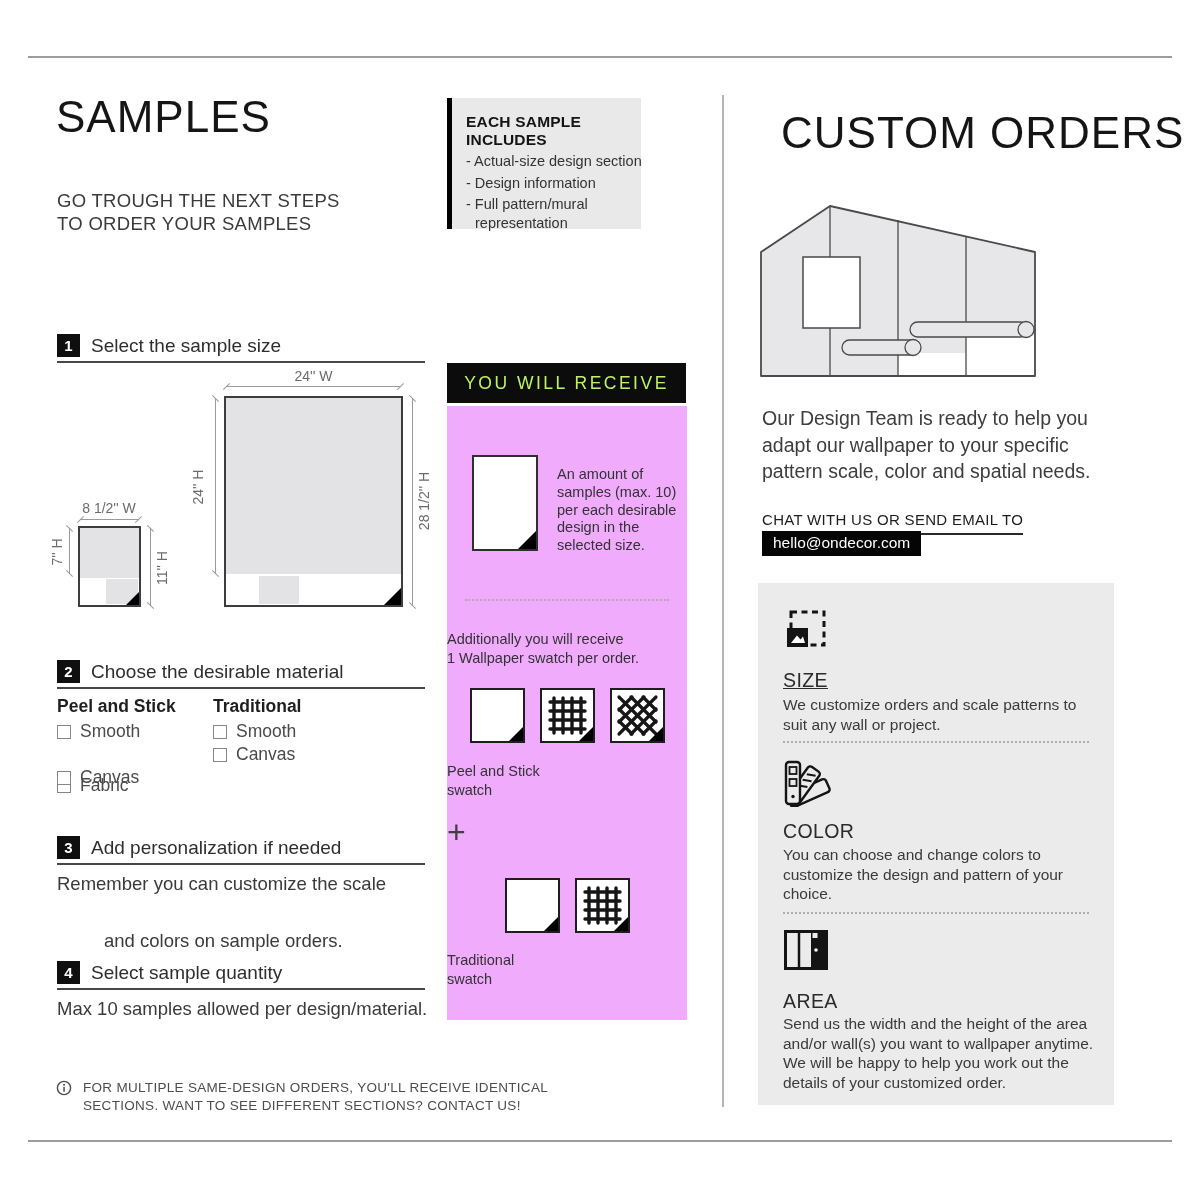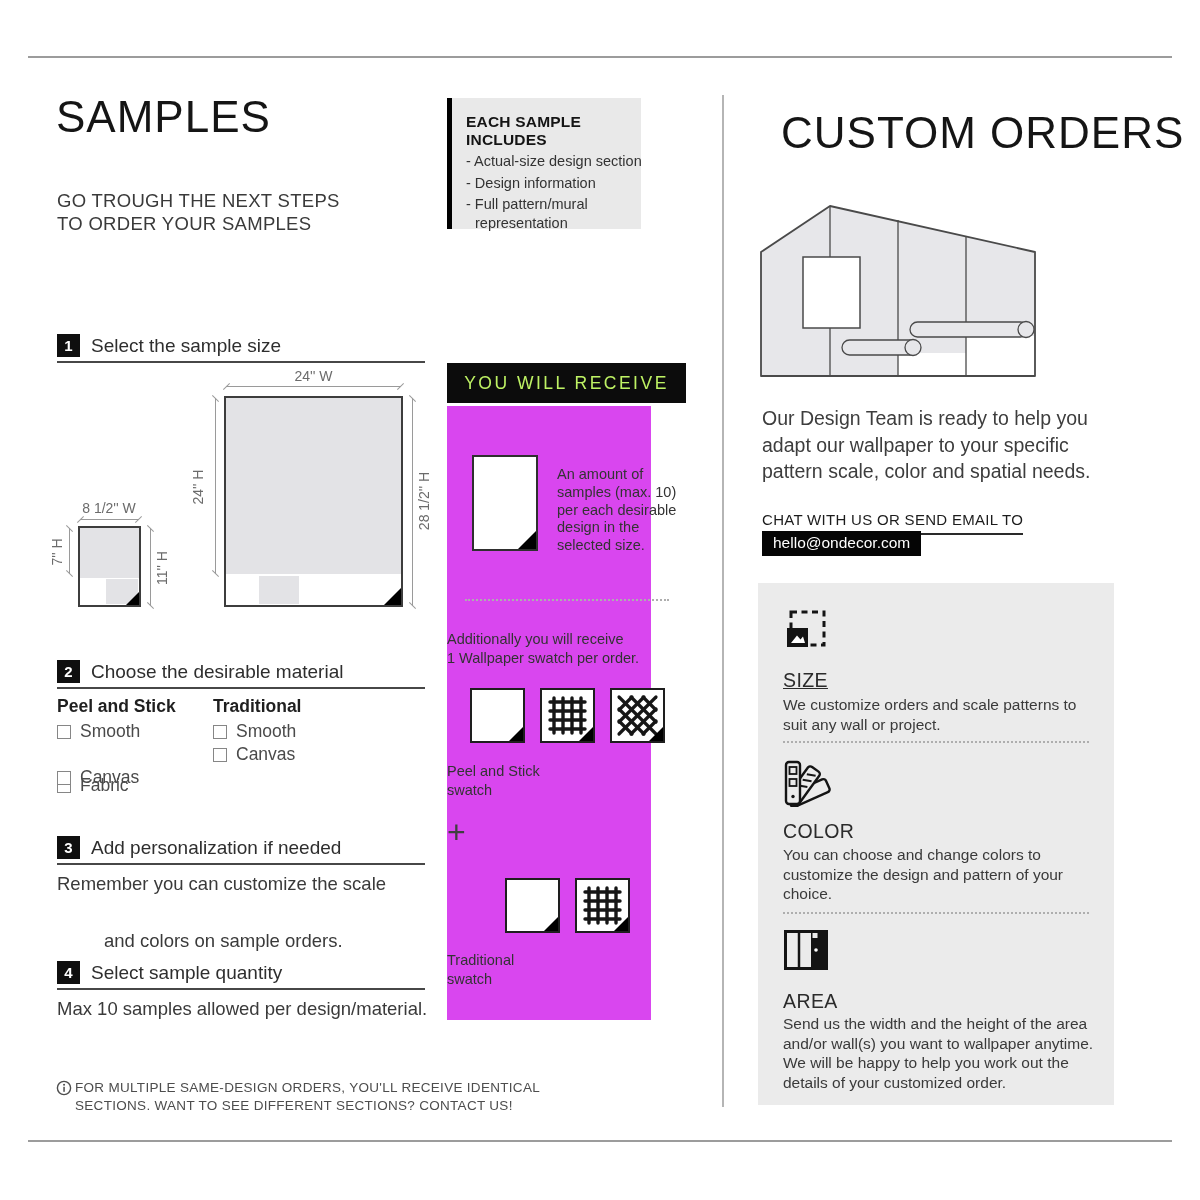--- a/index.html
+++ b/index.html
@@ -31,21 +31,21 @@
   .cbx{width:12px;height:12px;border:1.5px solid #868686;background:#fff;flex:0 0 auto;}
   .body-text{font-size:18.5px;line-height:25px;color:#3a3a3a;white-space:nowrap;}
   .foot{font-size:13.5px;line-height:17.5px;color:#4d4d4d;letter-spacing:0.3px;white-space:nowrap;}
   .incbox{position:absolute;left:447px;top:98px;width:194px;height:131px;background:#e9e9e9;
           border-left:5px solid #000;box-sizing:border-box;padding:15px 0 0 14px;}
   .inctitle{font-size:15.5px;font-weight:700;color:#141414;letter-spacing:0.2px;}
   .incitem{font-size:14.5px;line-height:18.5px;color:#333;padding-left:9px;text-indent:-9px;margin-top:3px;width:205px;}
   .incitem::before{content:"- ";}
   .recvhdr{position:absolute;left:447px;top:363px;width:239px;height:40px;background:#0c0c0c;color:#bef264;
            display:flex;align-items:center;justify-content:center;font-size:17.5px;letter-spacing:2.5px;white-space:nowrap;}
-  .recvpanel{position:absolute;left:447px;top:406px;width:204px;height:614px;background:#d946ef;}
+  .recvpanel{position:absolute;left:447px;top:406px;width:240px;height:614px;background:#f0abfc;}
   .sheet{position:absolute;background:#fff;border:2px solid #2f2f2f;box-sizing:border-box;}
   .dotted{position:absolute;border-top:2px dotted #aeaeae;}
   .ctext{position:absolute;text-align:left;font-size:14.5px;line-height:19px;color:#333;}
   .swatch{width:55px;height:55px;background:#fff;border:2px solid #1e1e1e;position:relative;box-sizing:border-box;flex:0 0 auto;}
   .srow{position:absolute;display:flex;gap:15px;}
   .panel-right{position:absolute;left:758px;top:583px;width:356px;height:522px;background:#ebebeb;}
   .sec-h{position:absolute;font-size:19.5px;color:#2b2b2b;letter-spacing:0.4px;}
   .sec-t{position:absolute;font-size:15.5px;line-height:19.5px;color:#3a3a3a;}
   .chatlbl{position:absolute;font-size:15px;letter-spacing:0.3px;color:#1c1c1c;padding-bottom:5px;
            border-bottom:2px solid #2a2a2a;white-space:nowrap;}
@@ -127,21 +127,21 @@
   </div>
   <div class="abs body-text" style="left:57px;top:871px;">Remember you can customize the scale</div>
   <div class="abs body-text" style="left:57px;top:928px;margin-left:47px;">and colors on sample orders.</div>
 
   <div class="step" style="top:961px;">
     <span class="stepnum">4</span>
     <span class="steplabel">Select sample quantity</span>
   </div>
   <div class="abs body-text" style="left:57px;top:996px;">Max 10 samples allowed per design/material.</div>
 
-  <div class="abs" style="left:56px;top:1079px;display:flex;gap:3px;">
+  <div class="abs" style="left:56px;top:1079px;display:flex;gap:11px;">
     <svg width="16" height="16" viewBox="0 0 16 16" style="margin-top:1px;flex:0 0 auto;">
       <circle cx="8" cy="8" r="6.6" fill="none" stroke="#4d4d4d" stroke-width="1.4"></circle>
       <rect x="7.3" y="6.8" width="1.5" height="5" fill="#4d4d4d"></rect>
       <circle cx="8.05" cy="4.7" r="1" fill="#4d4d4d"></circle>
     </svg>
     <div>
       <div class="foot">FOR MULTIPLE SAME-DESIGN ORDERS, YOU'LL RECEIVE IDENTICAL</div>
       <div class="foot">SECTIONS. WANT TO SEE DIFFERENT SECTIONS? CONTACT US!</div>
     </div>
   </div>

